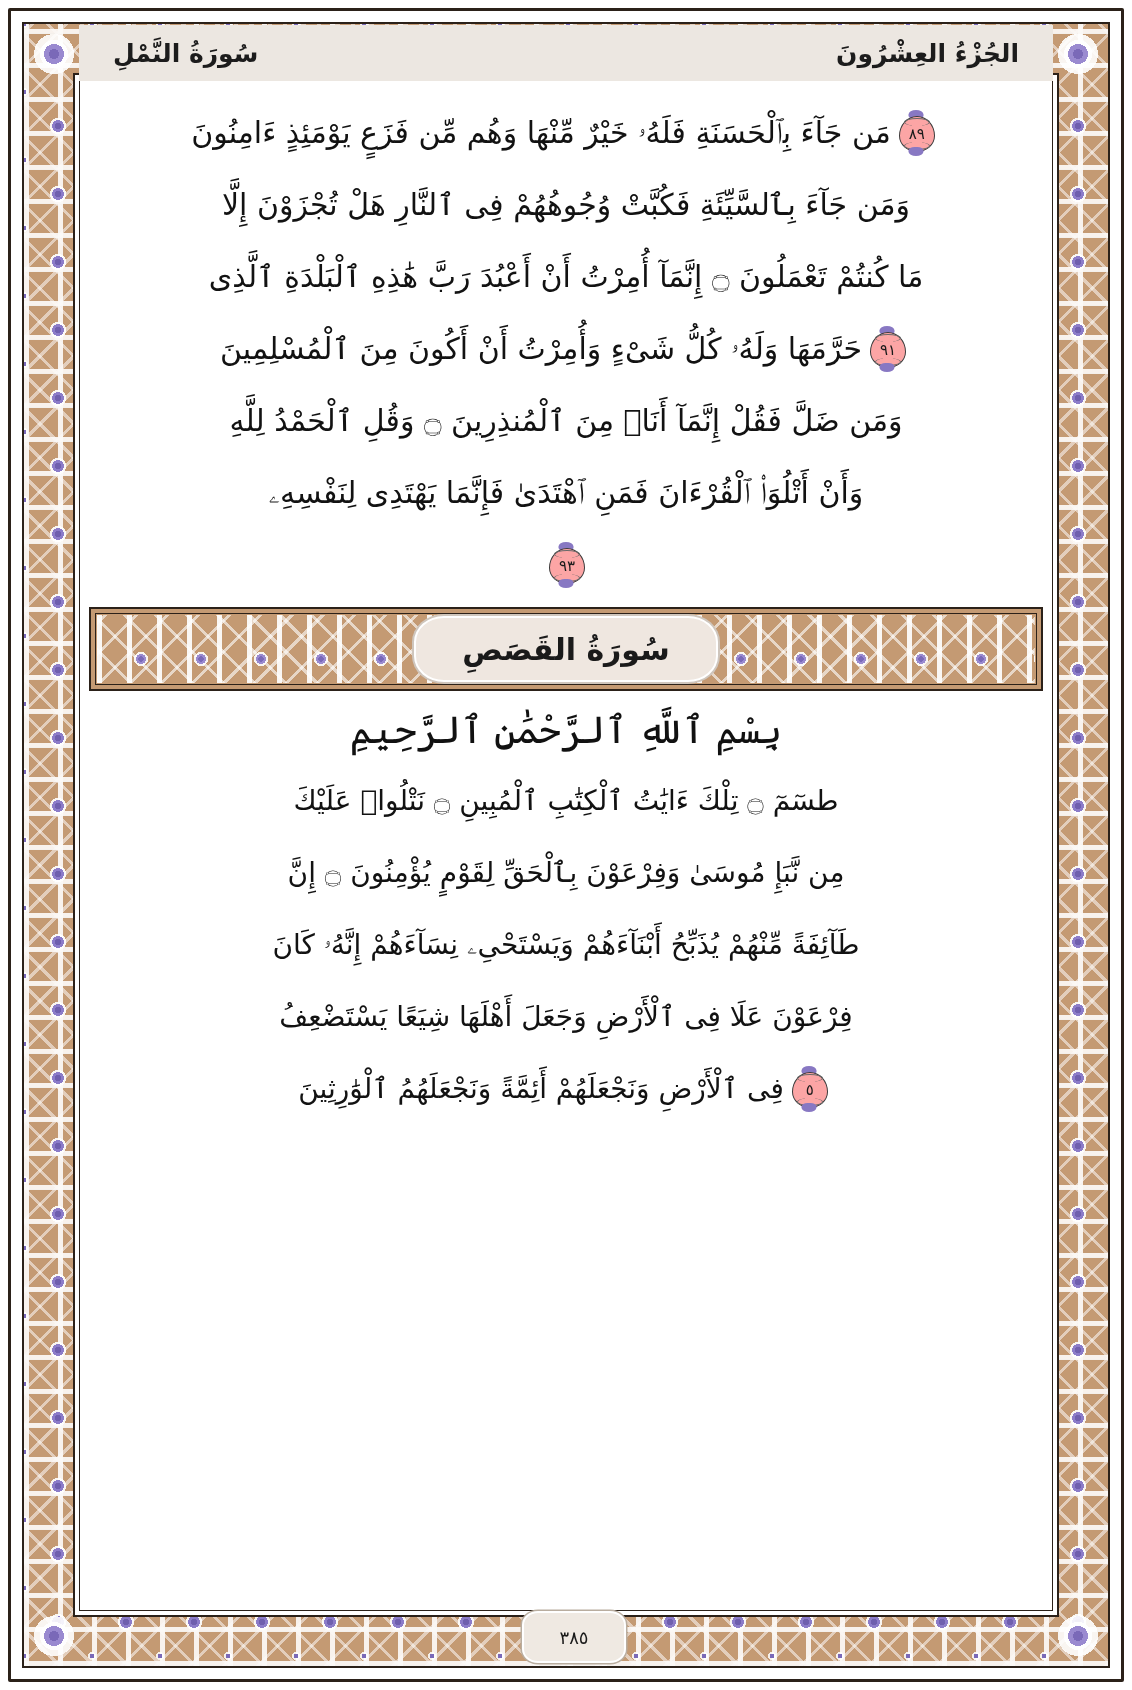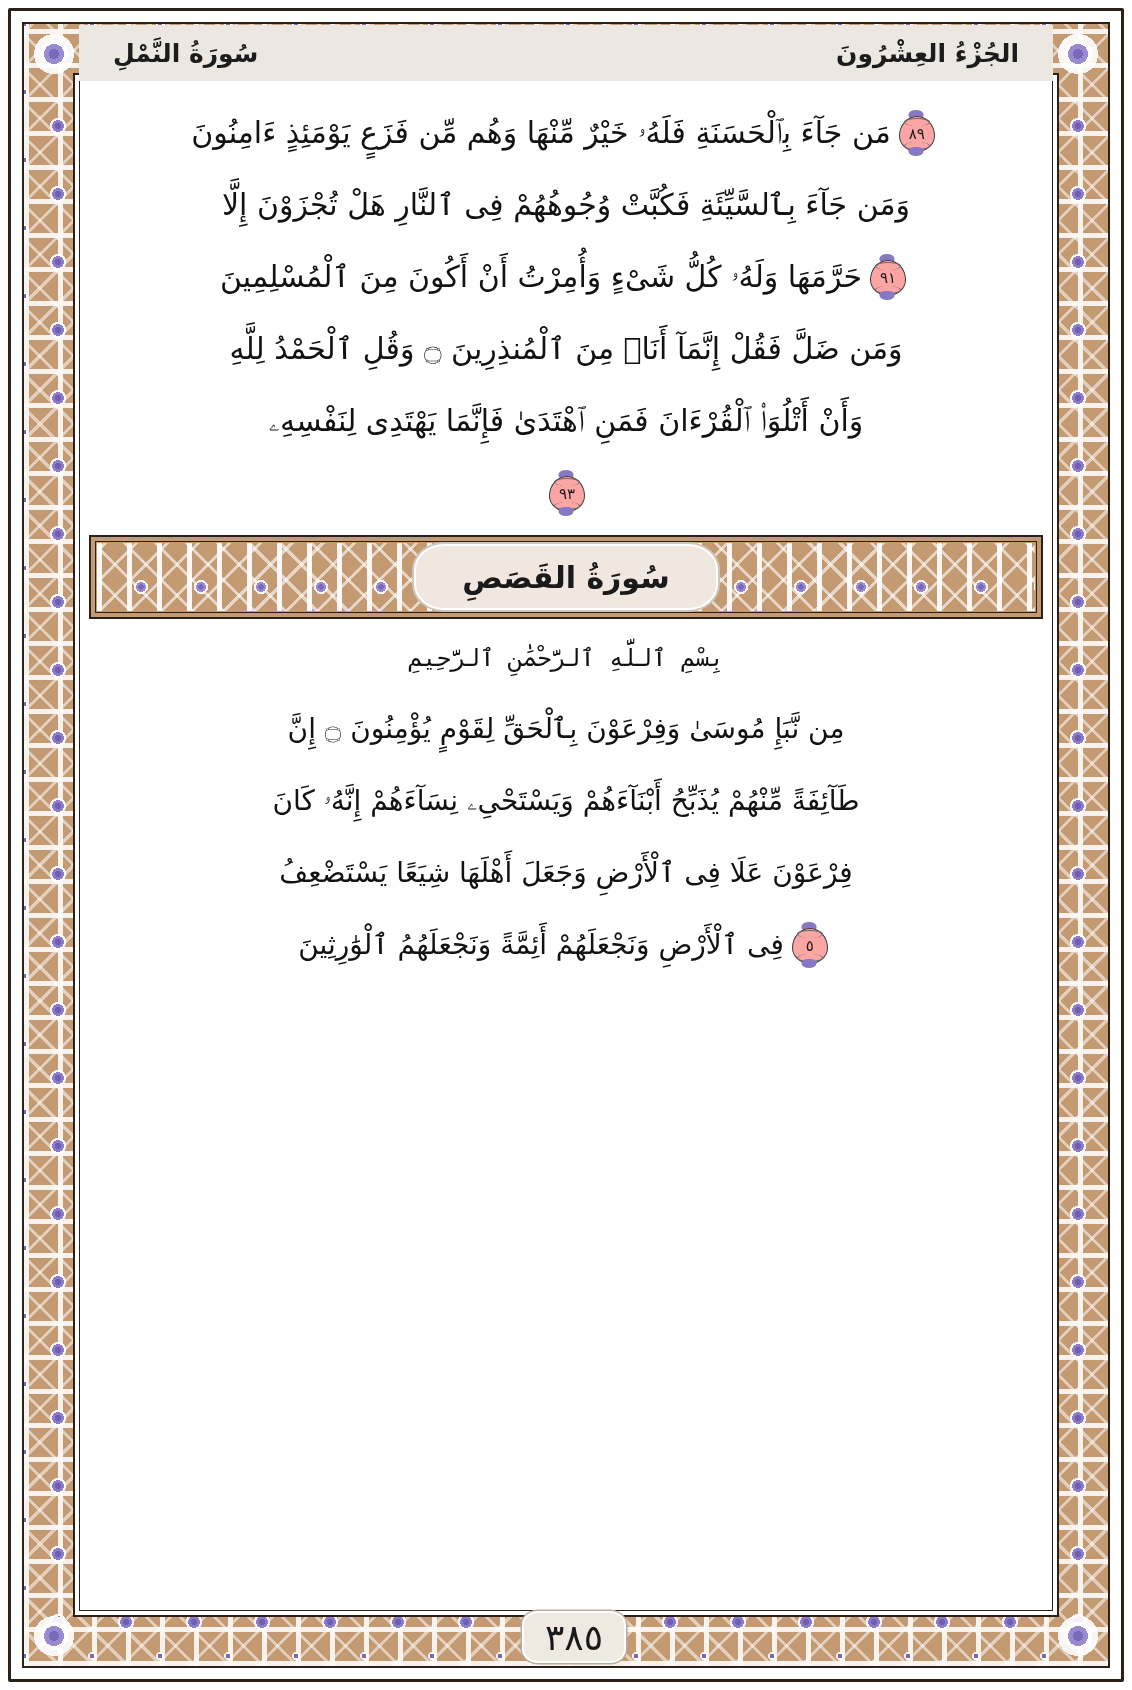--- a/index.html
+++ b/index.html
@@ -131,37 +131,37 @@
     box-shadow:0 0 0 2px #cfc6bd;
     display:flex;align-items:center;justify-content:center;
   }
   .surah-title{
     direction:rtl;font-size:30px;color:#1a1a1a;white-space:nowrap;
     font-family:"DejaVu Sans","Liberation Sans",sans-serif;font-weight:600;
   }
 
   .bismillah{
     direction:rtl;text-align:right;
-    font-size:24px;color:#111;height:70px;
-    display:flex;align-items:center;justify-content:center;
-    font-family:Liberation Mono, monospace;
+    font-size:38px;color:#111;height:70px;
+    display:flex;align-items:center;justify-content:center;
+    font-family:Liberation Sans, sans-serif;
   }
 
   
   .pagenum-wrap{
     position:absolute;left:50%;bottom:14px;transform:translateX(-50%);
     width:120px;height:56px;z-index:8;
     display:flex;align-items:center;justify-content:center;
   }
   .pagenum{
     width:104px;height:48px;background:#efe9e2;
     border-radius:16px 16px 16px 16px/14px 14px 14px 14px;
     border:2px solid #ffffff;box-shadow:0 0 0 1.5px #b9ad9f;
     display:flex;align-items:center;justify-content:center;
-    font-size:36px;color:#1a1a1a;direction:rtl;
+    font-size:18px;color:#1a1a1a;direction:rtl;
     font-family:"DejaVu Sans","Liberation Sans",sans-serif;
     margin-left:16px;
   }
 
   
   .corner{
     position:absolute;width:58px;height:58px;z-index:5;
     background:
       radial-gradient(circle at 50% 50%, #7a69b8 0 5px, #9a8ad0 5px 10px, rgba(255,255,255,.95) 10px 14px, rgba(255,255,255,0) 14px),
       radial-gradient(circle at 50% 50%, rgba(255,255,255,.9) 0 20px, rgba(255,255,255,0) 20px);
@@ -204,20 +204,23 @@
             </span>
           <span class="petal-b"></span>
         </span>
         <span>مَن جَآءَ بِٱلْحَسَنَةِ فَلَهُۥ خَيْرٌ مِّنْهَا وَهُم مِّن فَزَعٍ يَوْمَئِذٍ ءَامِنُونَ</span>
       </div>
 
       <div class="ayah-line">
         <span>وَمَن جَآءَ بِٱلسَّيِّئَةِ فَكُبَّتْ وُجُوهُهُمْ فِى ٱلنَّارِ هَلْ تُجْزَوْنَ إِلَّا</span>
       </div>
 
+      <div class="ayah-line">
+        <span>مَا كُنتُمْ تَعْمَلُونَ ۝ إِنَّمَآ أُمِرْتُ أَنْ أَعْبُدَ رَبَّ هَٰذِهِ ٱلْبَلْدَةِ ٱلَّذِى</span>
+      </div>
 
       <div class="ayah-line">
         <span class="vmark">
           <span class="petal-t"></span>
           <span class="oval">
               <span class="vnum">٩١</span>
             </span>
           <span class="petal-b"></span>
         </span>
         <span>حَرَّمَهَا وَلَهُۥ كُلُّ شَىْءٍ وَأُمِرْتُ أَنْ أَكُونَ مِنَ ٱلْمُسْلِمِينَ</span>
@@ -246,20 +249,23 @@
         <div class="flow"></div>
         <div class="inner-rule"></div>
         <div class="surah-cartouche">
           <span class="surah-title">سُورَةُ القَصَصِ</span>
         </div>
       </div>
 
       <div class="bismillah">بِسْمِ ٱللَّهِ ٱلرَّحْمَٰنِ ٱلرَّحِيمِ</div>
 
       <div class="ayah-line tight">
+        <span>طسٓمٓ ۝ تِلْكَ ءَايَٰتُ ٱلْكِتَٰبِ ٱلْمُبِينِ ۝ نَتْلُوا۟ عَلَيْكَ</span>
+      </div>
+      <div class="ayah-line tight">
         <span>مِن نَّبَإِ مُوسَىٰ وَفِرْعَوْنَ بِٱلْحَقِّ لِقَوْمٍ يُؤْمِنُونَ ۝ إِنَّ</span>
       </div>
       <div class="ayah-line tight">
         <span>طَآئِفَةً مِّنْهُمْ يُذَبِّحُ أَبْنَآءَهُمْ وَيَسْتَحْىِۦ نِسَآءَهُمْ إِنَّهُۥ كَانَ</span>
       </div>
       <div class="ayah-line tight">
         <span>فِرْعَوْنَ عَلَا فِى ٱلْأَرْضِ وَجَعَلَ أَهْلَهَا شِيَعًا يَسْتَضْعِفُ</span>
       </div>
       <div class="ayah-line tight">
         <span class="vmark">

